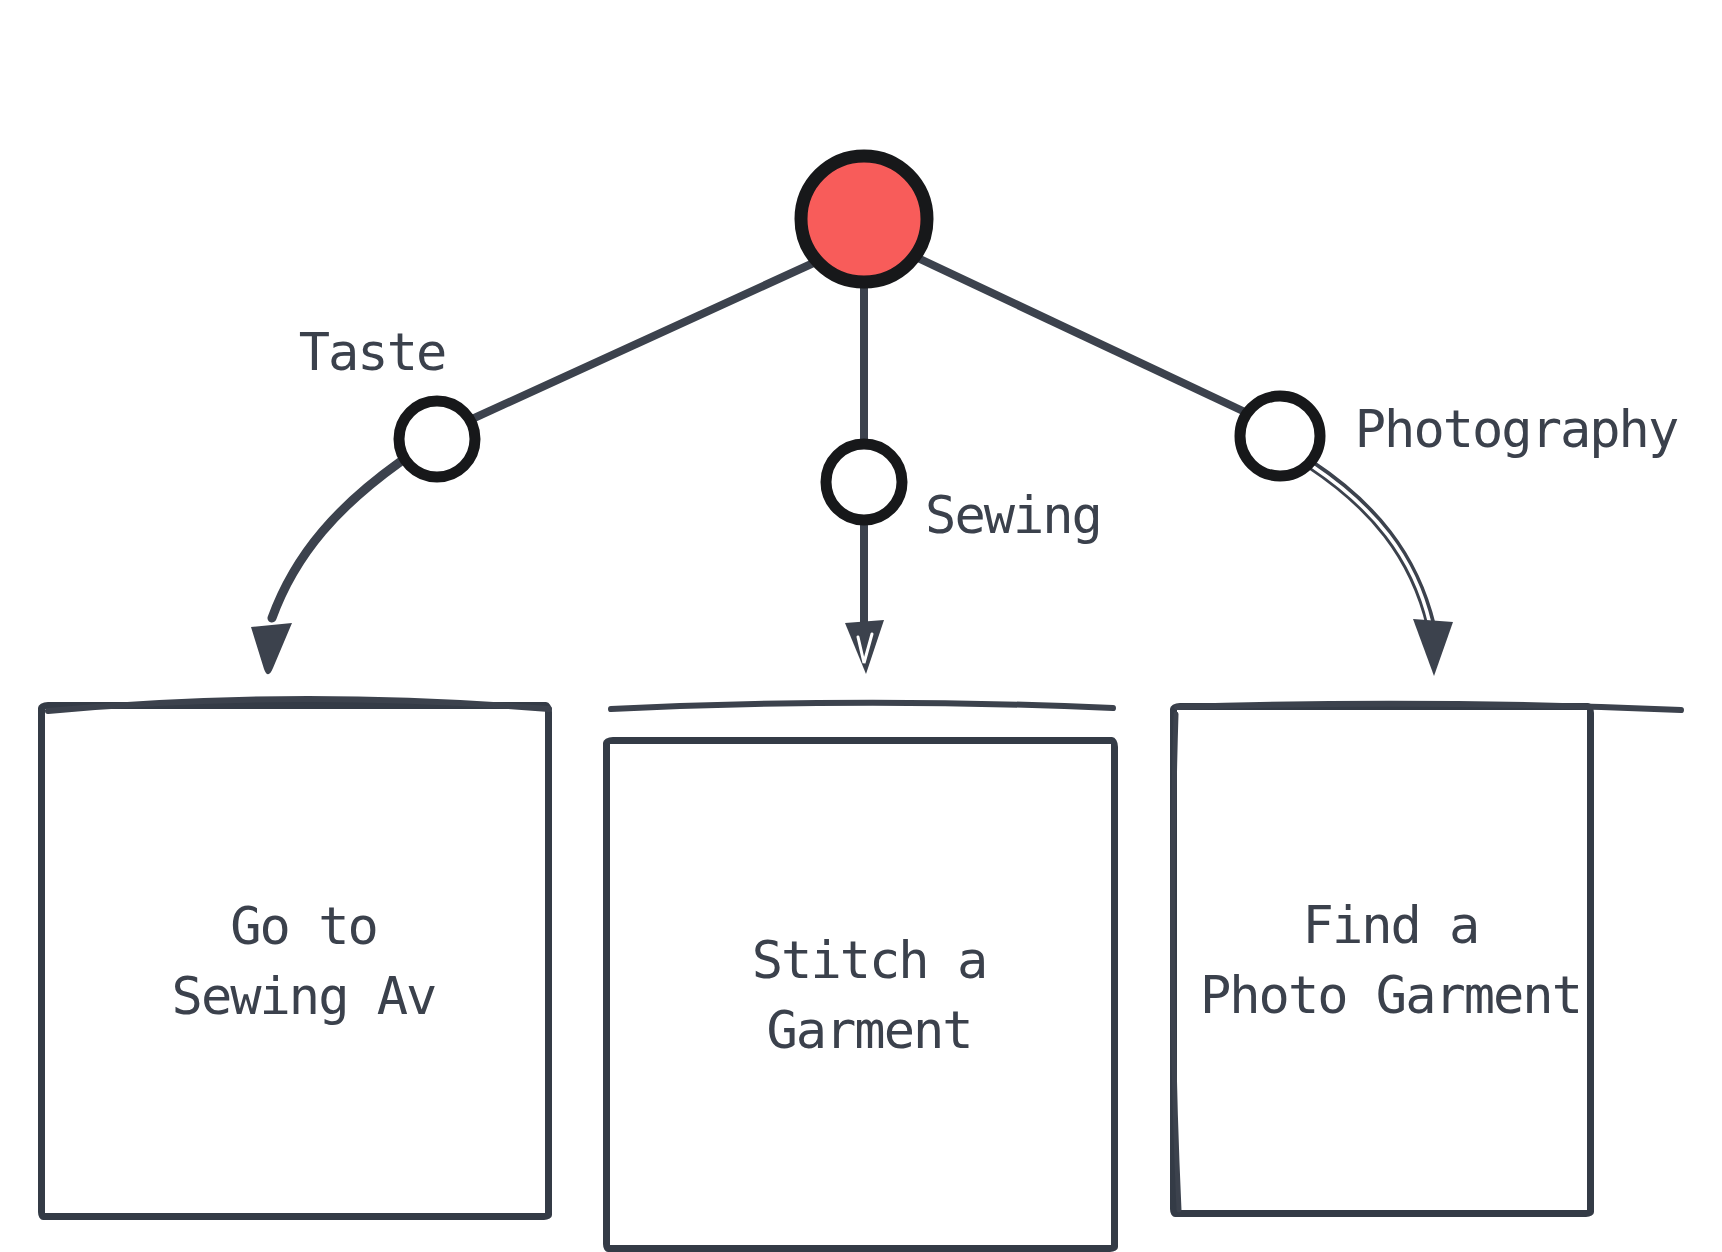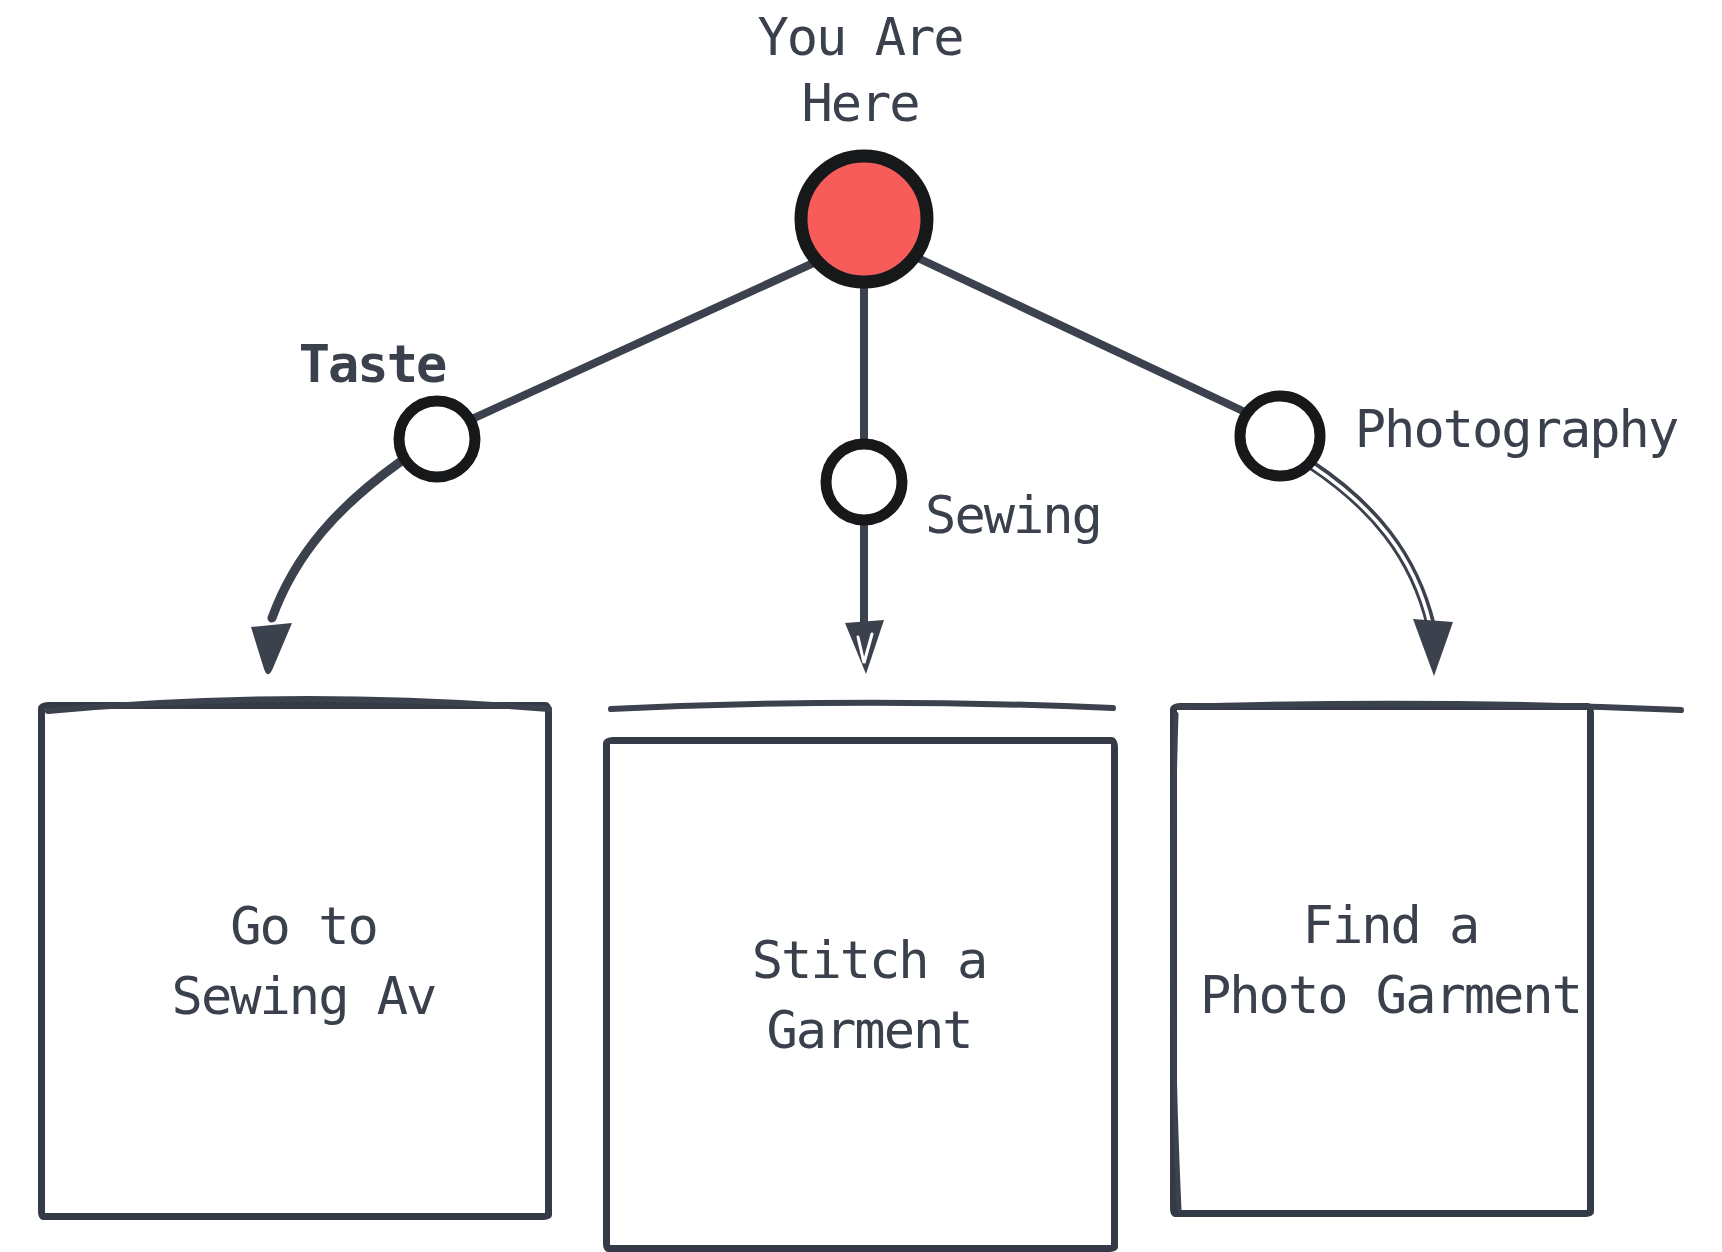--- a/index.html
+++ b/index.html
@@ -102,22 +102,18 @@
     <circle class="node" cx="1280" cy="436" r="40" stroke-width="11" fill="#ffffff"></circle>
 
     <circle class="node" cx="864" cy="219" r="63" stroke-width="13" fill="var(--root-node-fill)"></circle>
 
     <path class="sketch" stroke-width="6" d="M 48 711 Q 295 688 549 709"></path>
     <path class="sketch" stroke-width="6" d="M 611 709 Q 861 697 1113 708"></path>
     <path class="sketch" stroke-width="6" d="M 1177 707 Q 1429 699 1681 710"></path>
     <path class="sketch" stroke-width="5" d="M 1176 714 C 1171 880 1172 1060 1179 1210"></path>
   </svg>
 
-  <div class="title">
-    <span>You Are</span>
-    <span>Here</span>
-  </div>
 
-  <div class="label" style="left:372px;top:364px;font-weight:bold;">Taste</div>
+  <div class="label" style="left:372px;top:352px;">Taste</div>
   <div class="label" style="left:1013px;top:480px;margin-top:35px;">Sewing</div>
   <div class="label" style="left:1516px;top:429px;text-align:center;">Photography</div>
 
 </div>
 
 </body></html>

